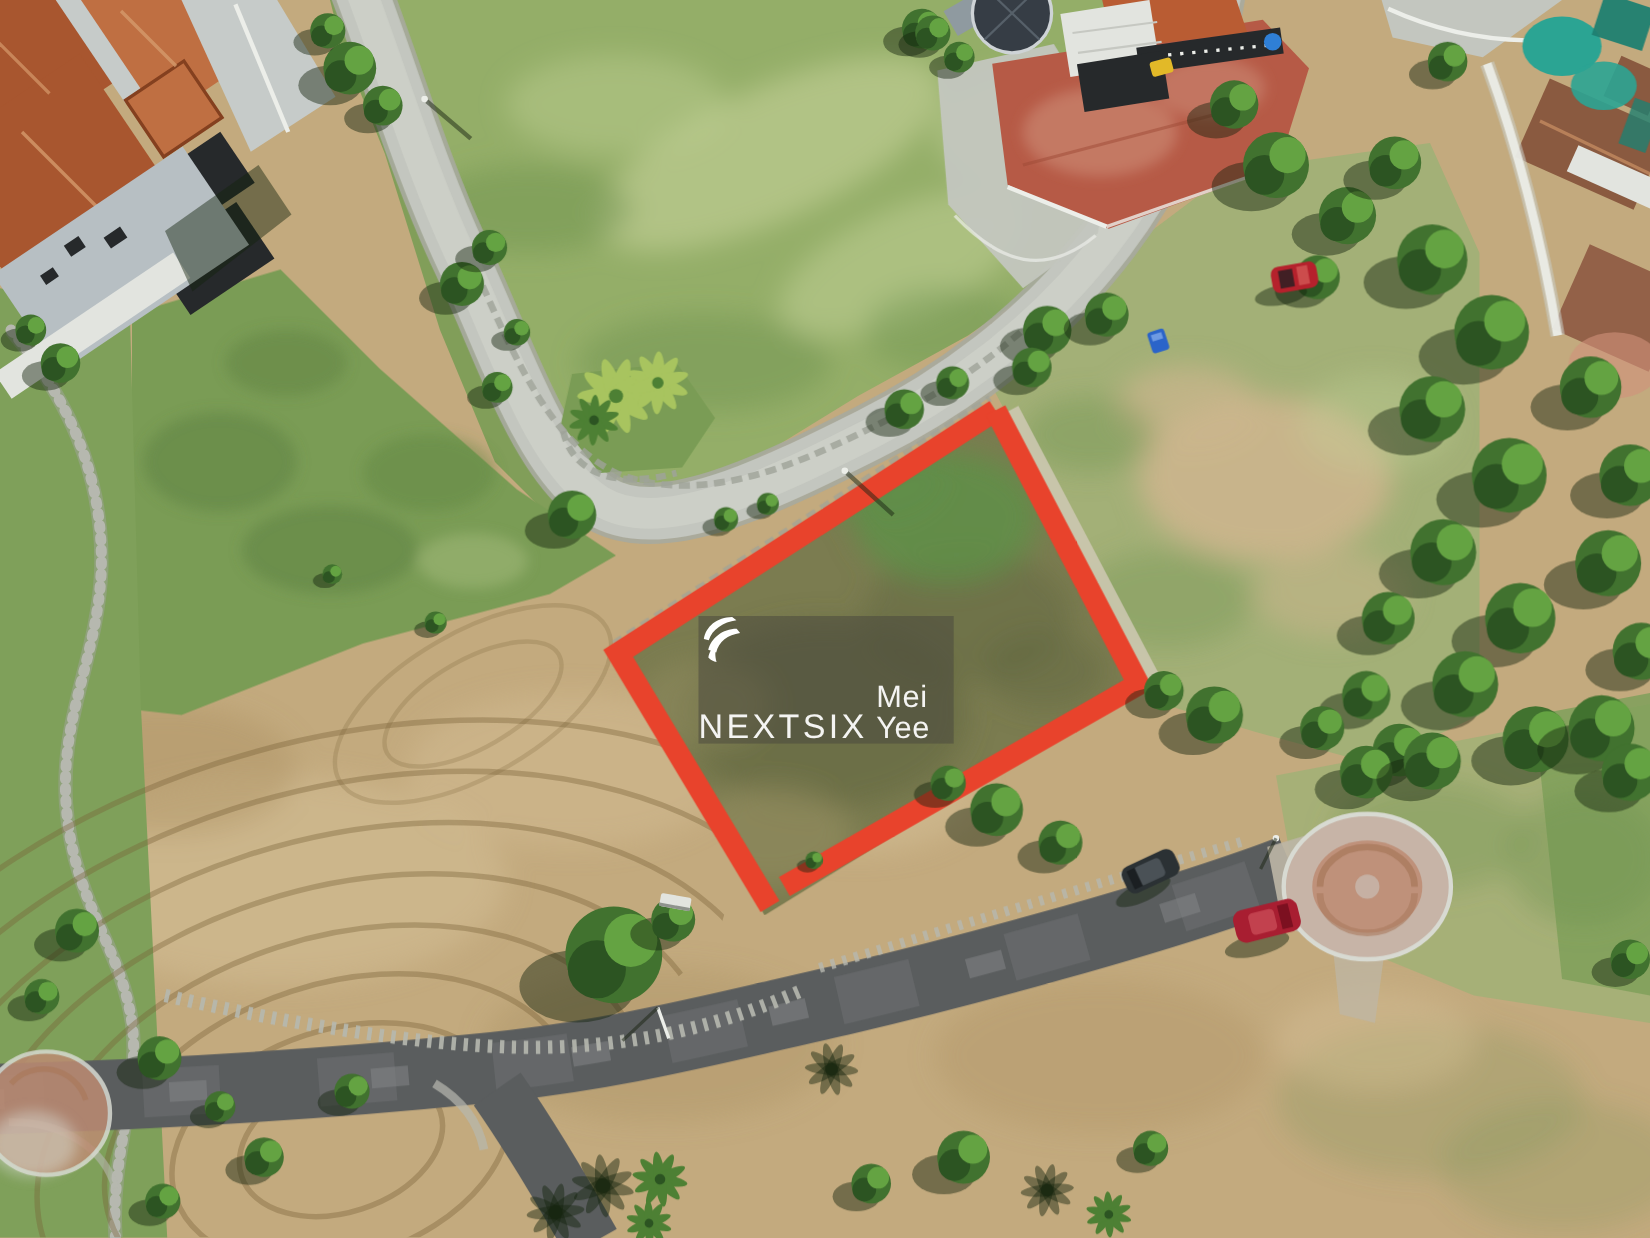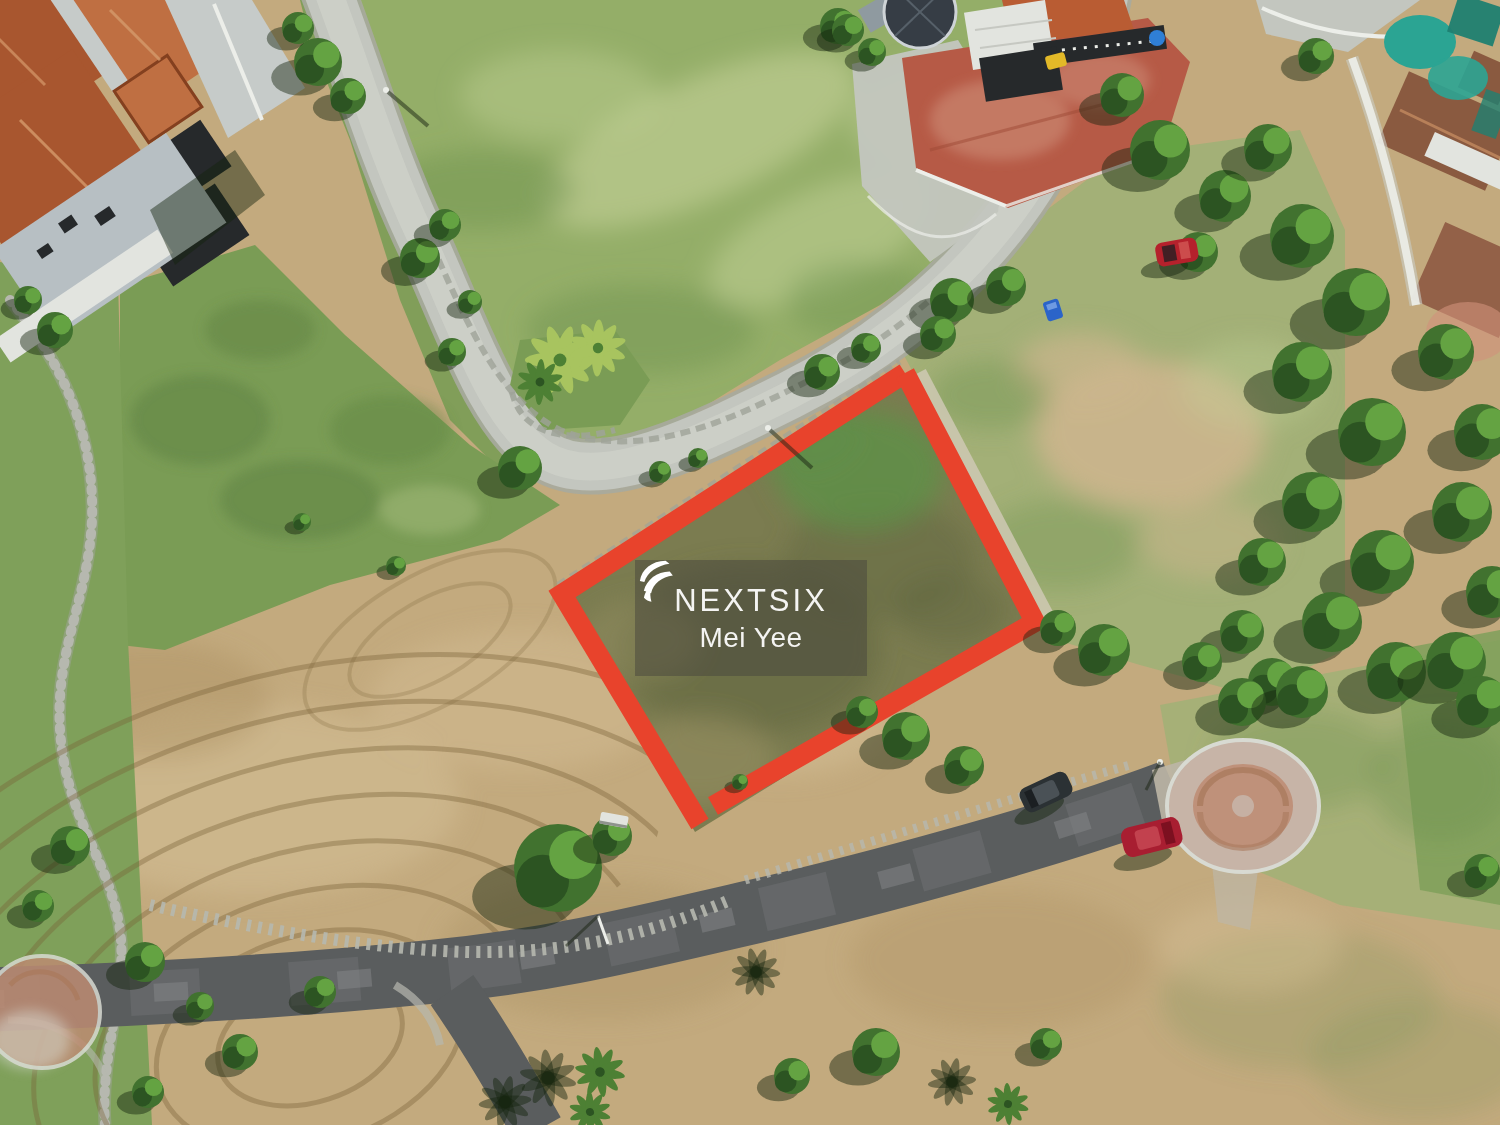--- a/index.html
+++ b/index.html
@@ -41,21 +41,21 @@
   .sRed{fill:none;stroke:var(--plot-outline-red);stroke-linejoin:miter}
   .sArc{fill:none;stroke:var(--arc-line)}
   .sRidge{fill:none;stroke:var(--roof-ridge)}
   .sPole{fill:none;stroke:var(--pole-shadow)}
   .sPlazaD{fill:none;stroke:var(--plaza-brick-dark)}
   .sRing{fill:none;stroke:var(--plaza-ring)}
   .sPlotWalk{fill:none;stroke:var(--plot-walk)}
 
   
   .watermark{position:absolute;left:635px;top:560px;width:232px;height:116px;
-    background:var(--wm-panel);display:flex;flex-direction:column;align-items:center;
+    background:var(--wm-panel);display:flex;align-items:flex-end;
     justify-content:center;gap:8px;}
   .wm-row{display:flex;align-items:center;gap:9px;}
   .wm-brand{font-size:31px;font-weight:500;line-height:1;letter-spacing:3px;color:var(--wm-text);}
   .wm-agent{font-size:28px;font-weight:400;line-height:1;letter-spacing:.5px;color:var(--wm-text);}
   .wm-logo path{fill:var(--wm-logo);}
 </style>
 </head>
 <body>
 
 <div class="stage">

